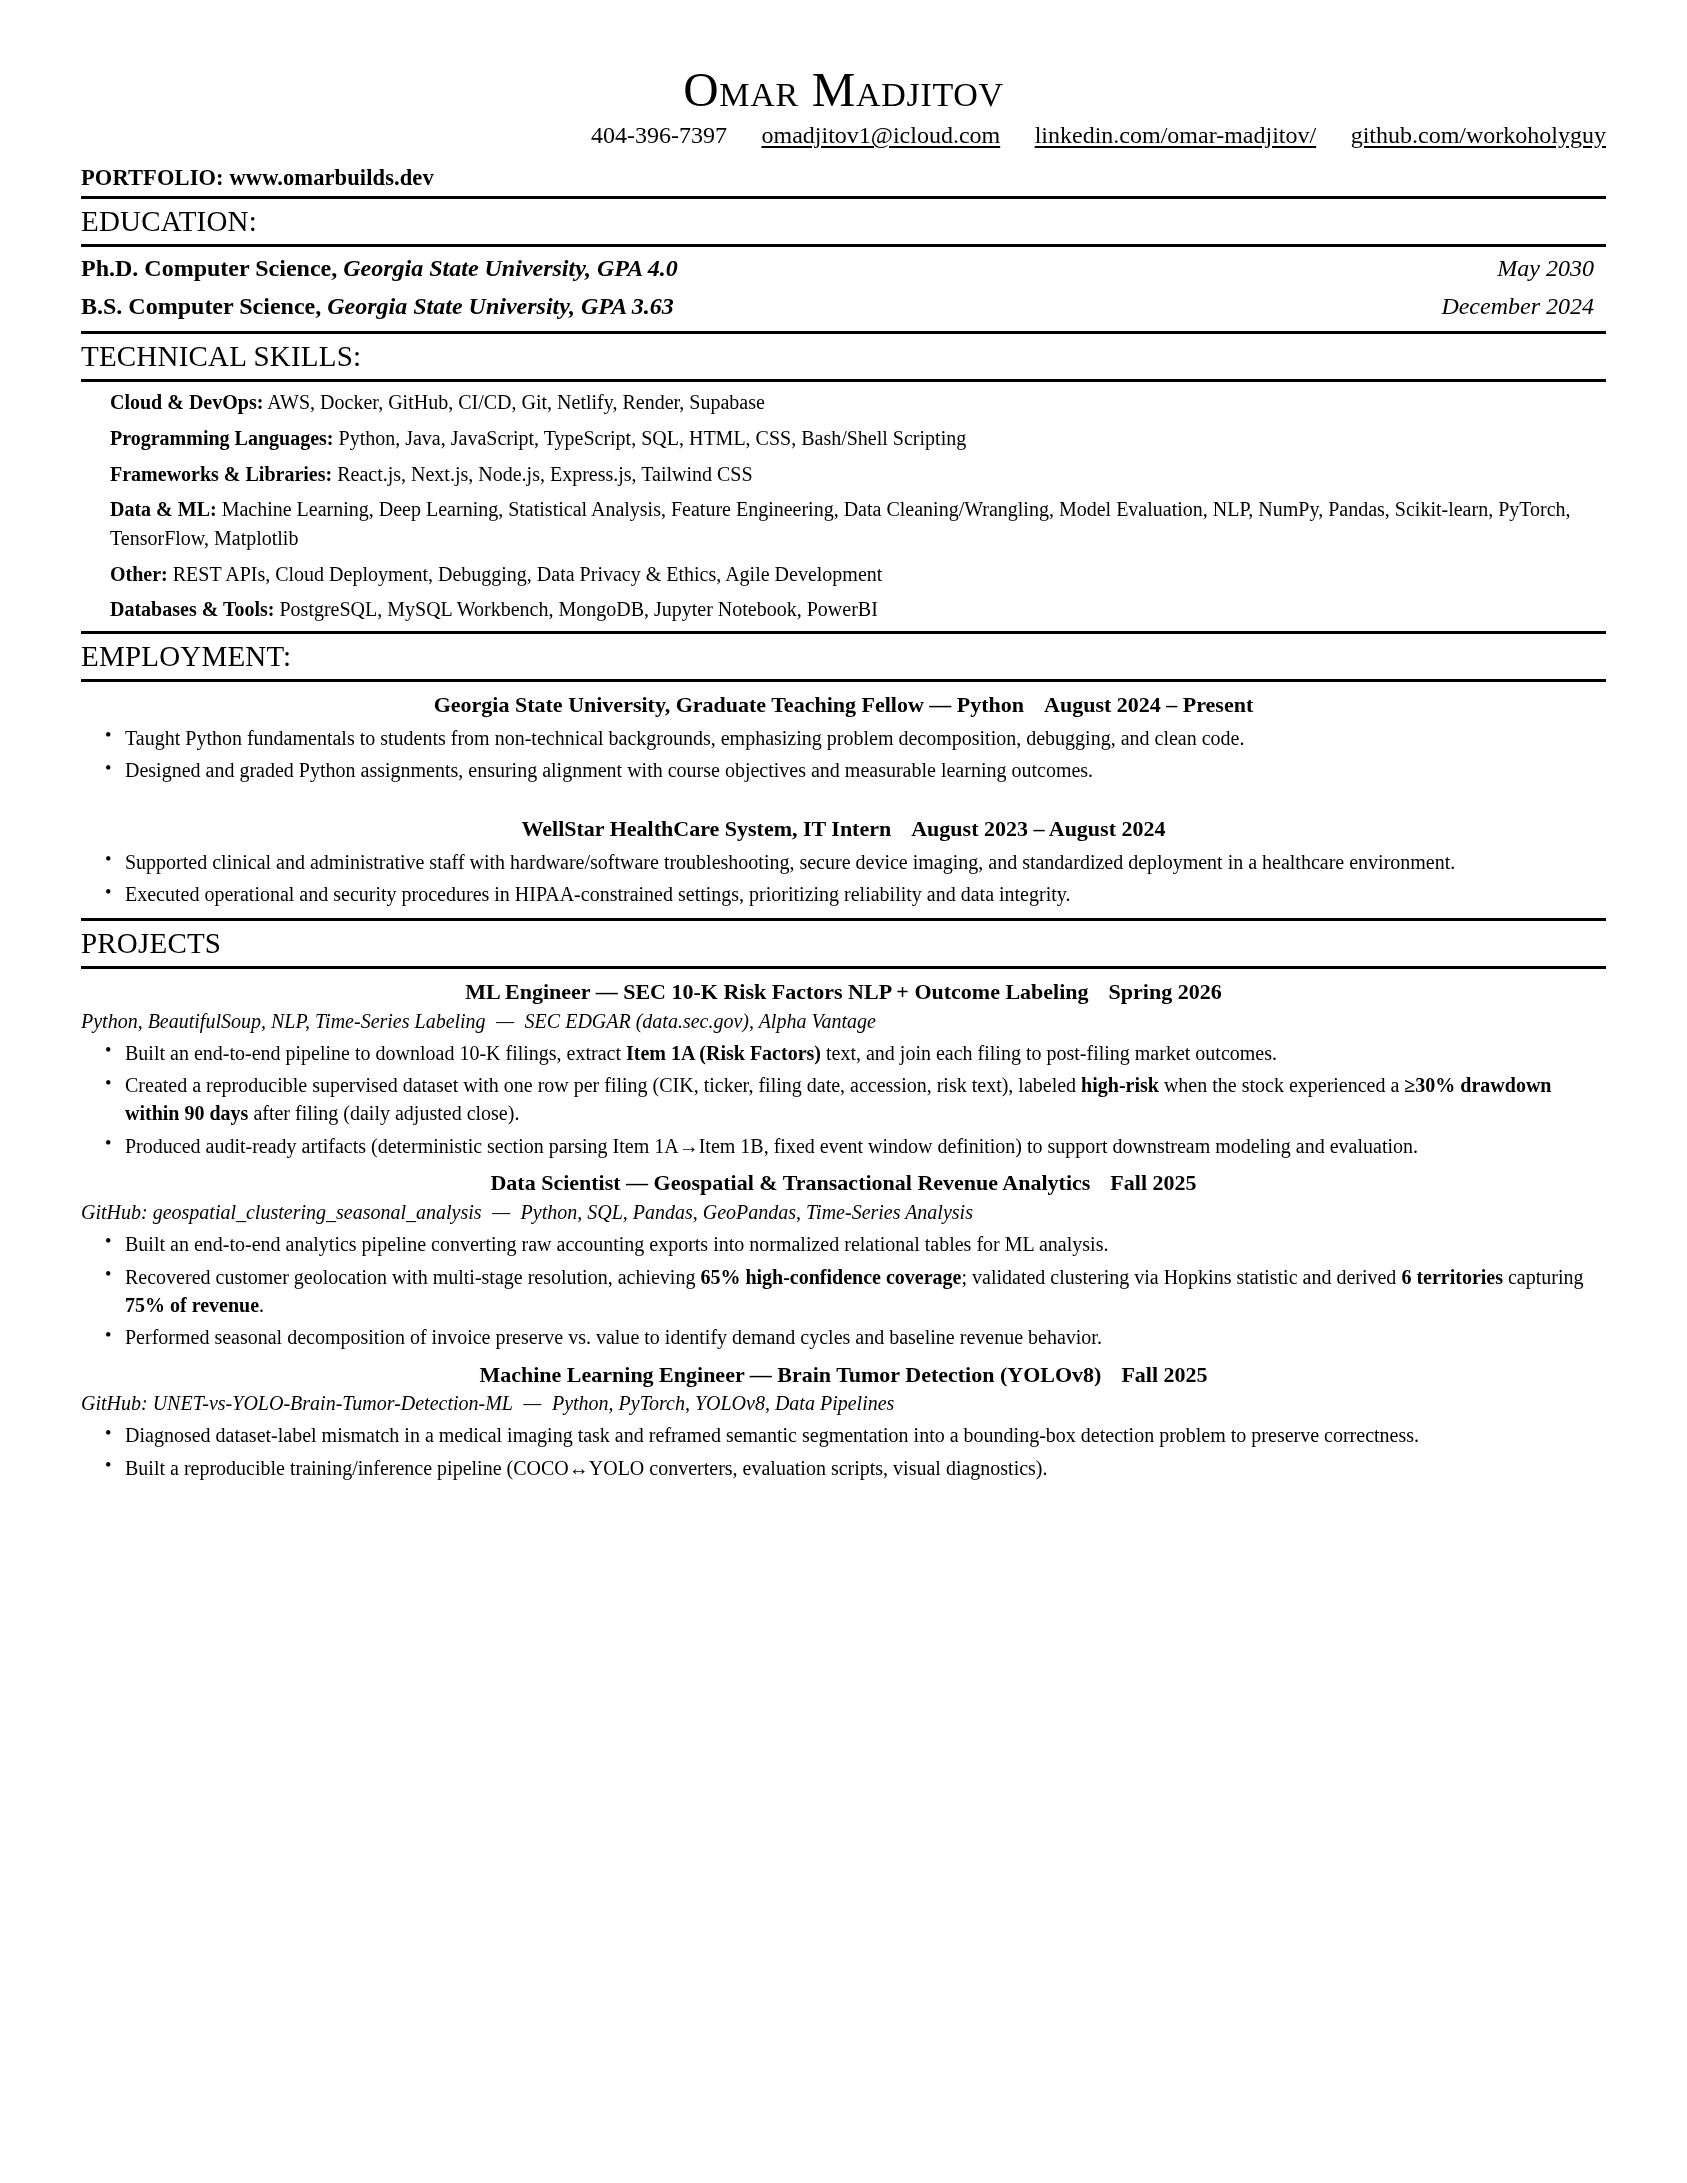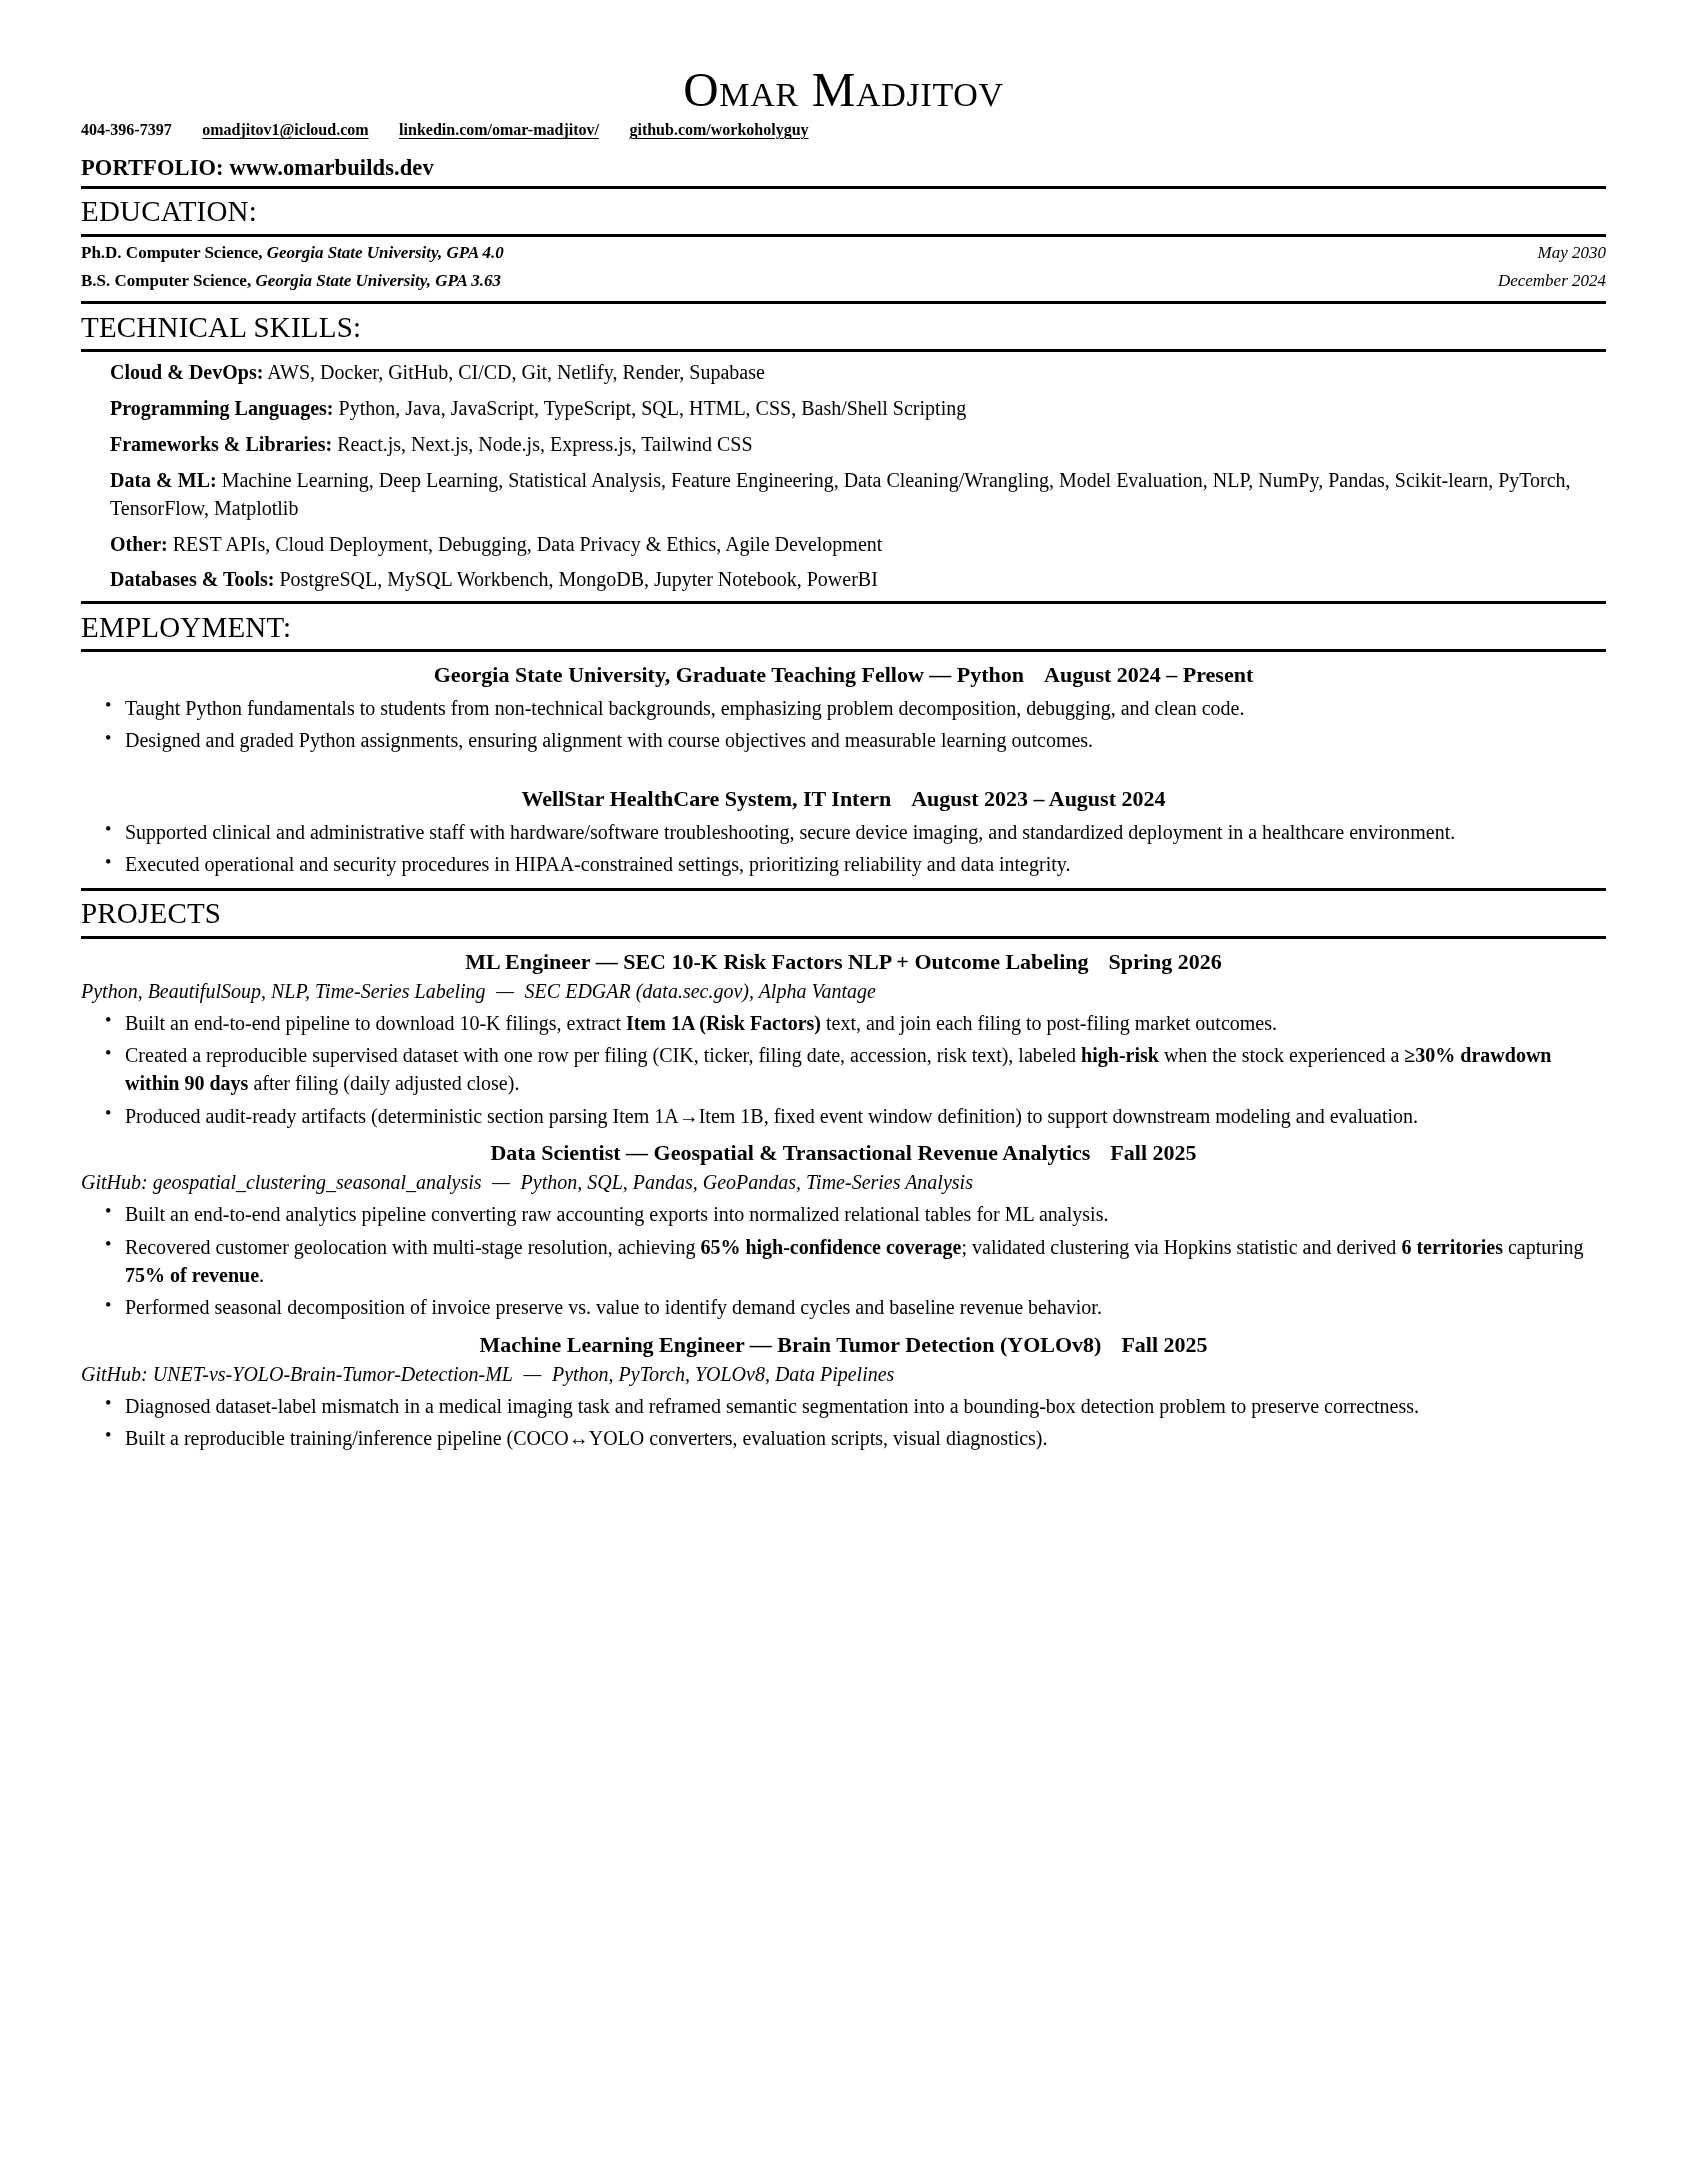--- a/index.html
+++ b/index.html
@@ -26,26 +26,25 @@
     text-align: center;
     font-size: 49px;
     line-height: 1.06;
     letter-spacing: 0.7px;
     font-variant: small-caps;
     text-transform: capitalize;
     margin: 0 0 4px 0;
     font-weight: normal;
   }
   .contact-line {
-    text-align: left;
-    font-size: 16px;
+    text-align: right;
+    font-size: 24px;
     line-height: 1.25;
     margin: 0 0 2.6px 0;
     white-space: nowrap;
-    font-weight: bold;
   }
   .contact-line .sep { display: inline-block; width: 22.5px; }
   .contact-line .lnk { text-decoration: underline; text-underline-offset: 3.3px; }
 
   .portfolio {
     font-size: 22.5px;
     margin: 14.6px 0 0 0;
     letter-spacing: 0.1px;
   }
   .portfolio .label { font-weight: bold; margin-top: 32px; }
@@ -62,23 +61,23 @@
     font-size: 29px;
     margin: 6.6px 0 2.6px 0;
     letter-spacing: 0.2px;
   }
 
   
   .edu-row {
     display: flex;
     justify-content: space-between;
     align-items: baseline;
-    font-size: 17px;
+    font-size: 24px;
     line-height: 1.42;
-    margin: 4px 0 0 0;
+    margin: 4px 12px 0 0;
   }
   .edu-row .deg { font-weight: bold; }
   .edu-row .school { font-weight: bold; font-style: italic; }
   .edu-row .date { font-style: italic; white-space: nowrap; padding-left: 20px; }
 
   
   .skills { margin: 6.6px 0 2.6px 0; }
   .skill-row {
     font-size: 20px;
     line-height: 1.42;

